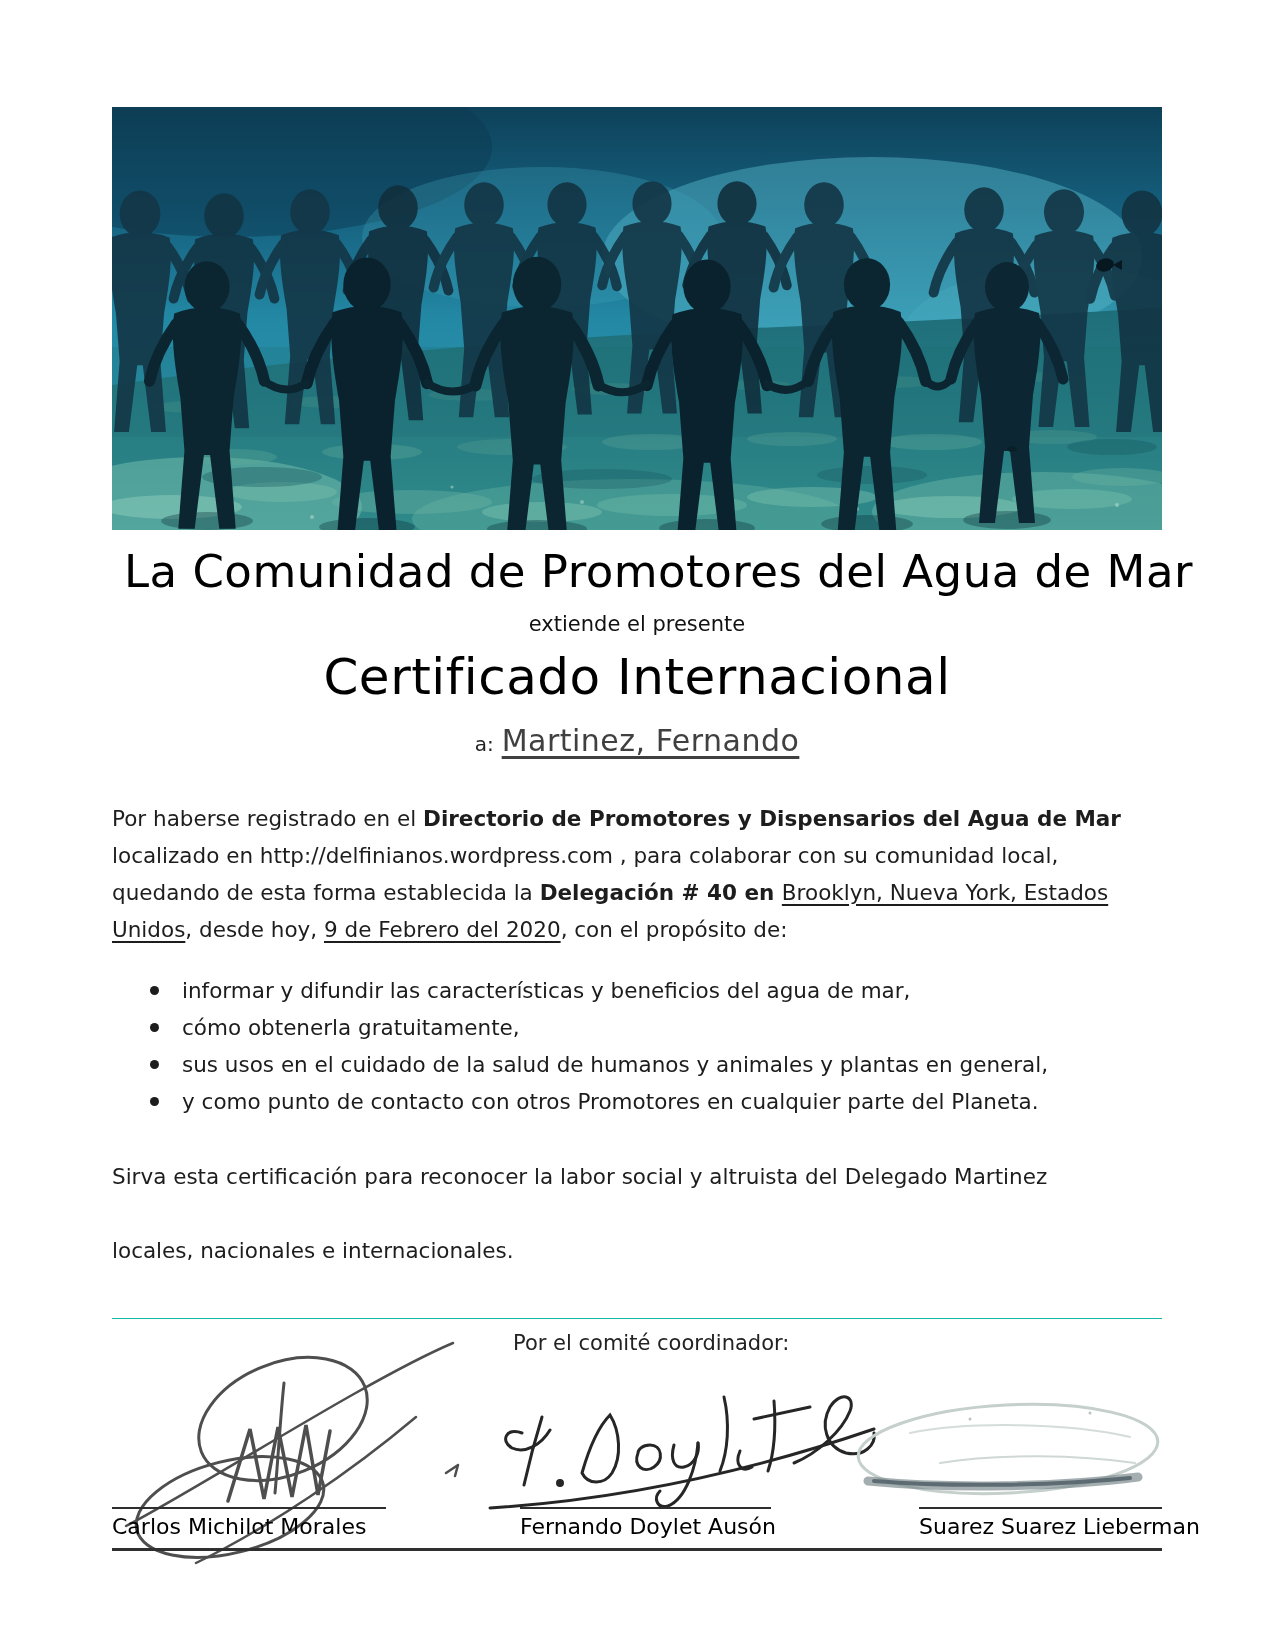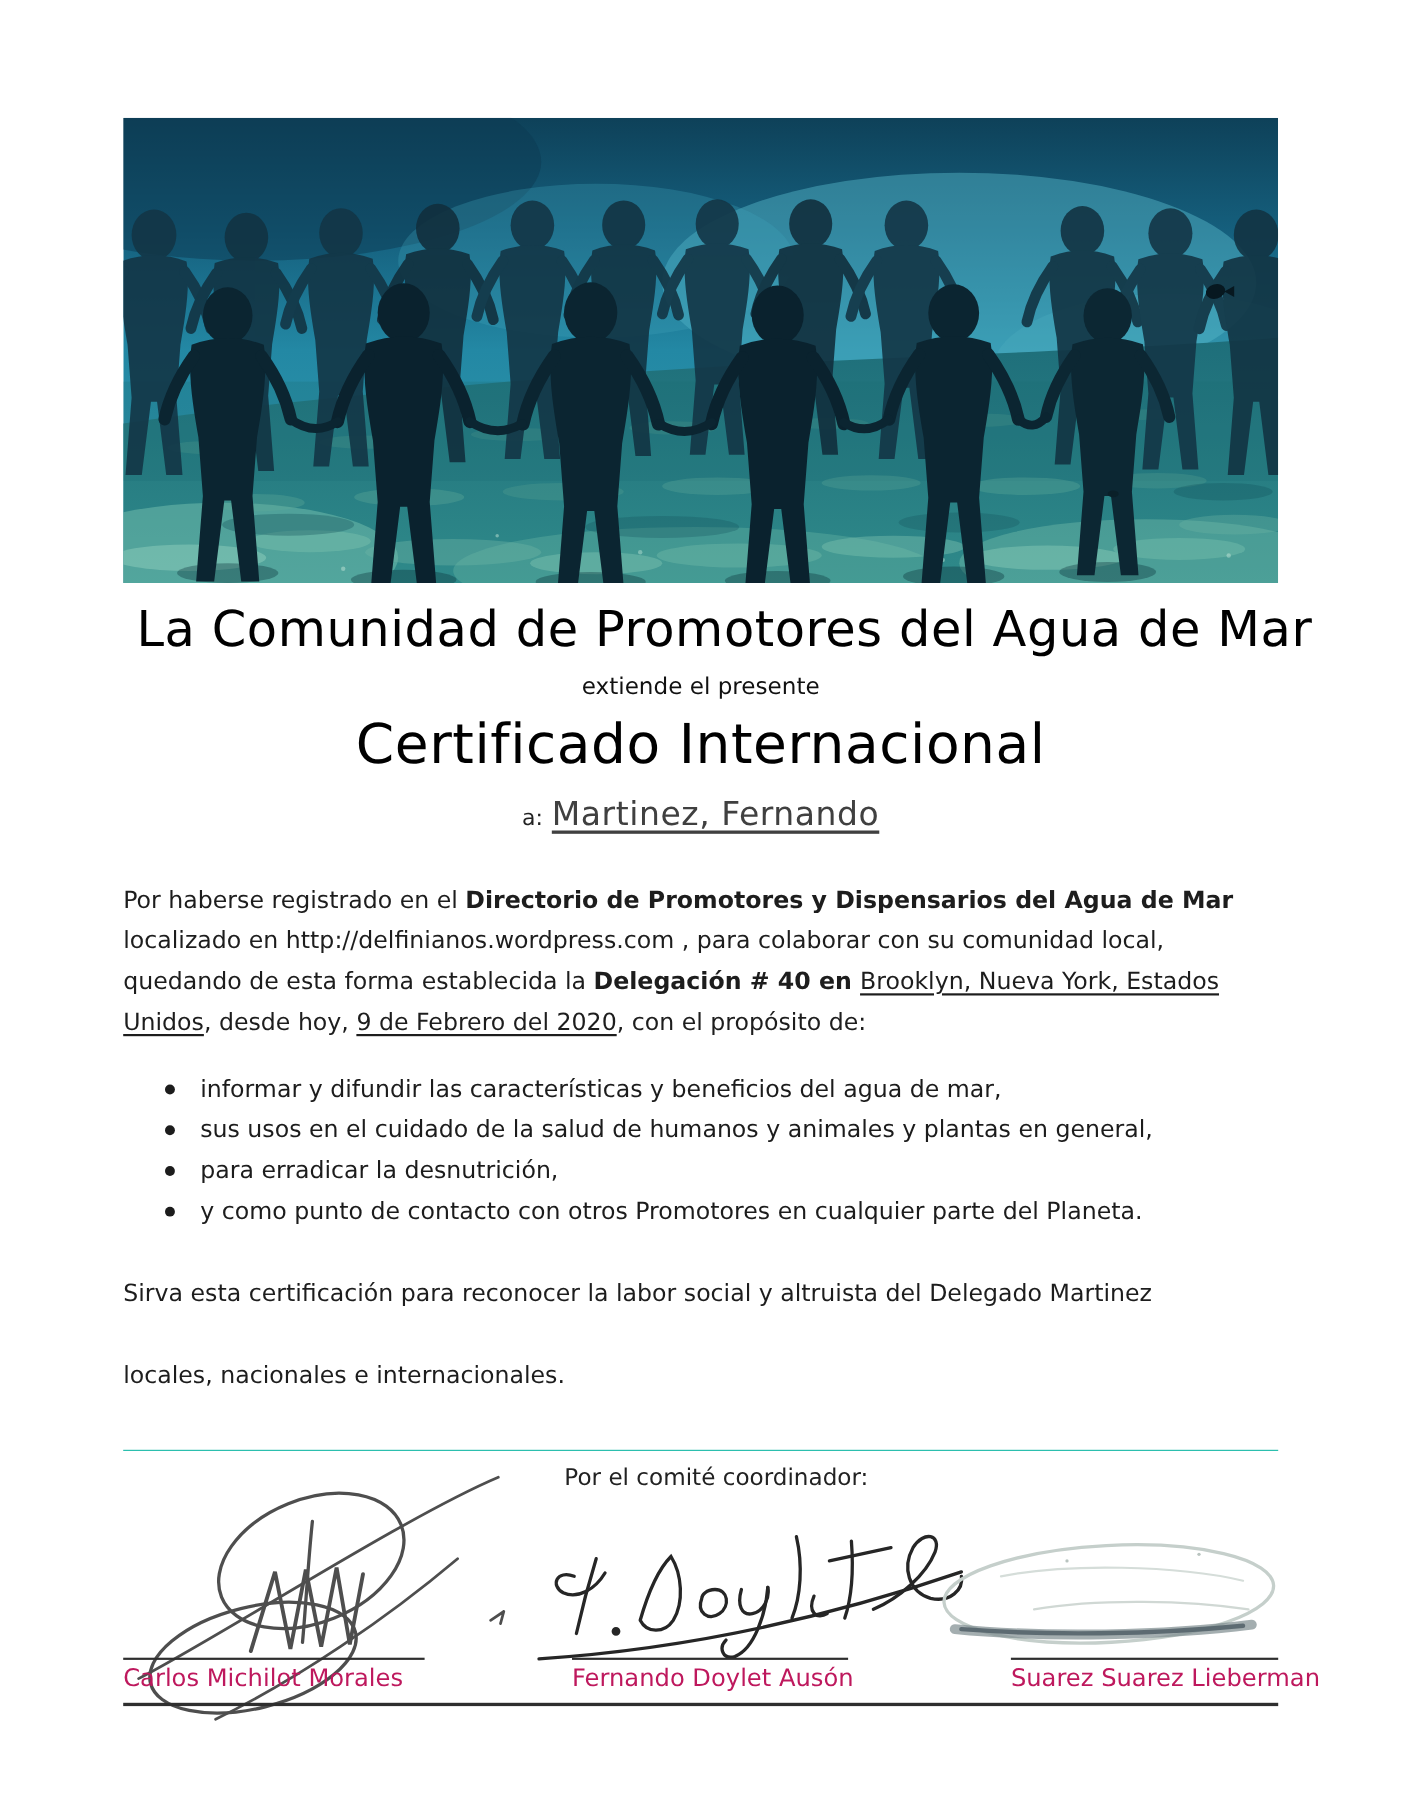--- a/index.html
+++ b/index.html
@@ -37,21 +37,21 @@
     position:absolute;left:112px;top:1318px;width:1050px;height:232px;
     border-top:1px solid #14b8a6;
   }
   .sig-heading{position:absolute;left:401px;top:12px;font-size:21px;color:#222;}
   .sig-svg{position:absolute;pointer-events:none;}
   .sig-carlos{left:-4px;top:2px;}
   .sig-doylet{left:366px;top:48px;}
   .sig-oscar{left:738px;top:74px;}
   .sig-col{position:absolute;top:188px;}
   .sig-col .sig-line{border-top:2px solid #2e2e2e;height:0;}
-  .sig-col .sig-name{font-size:22px;color:#be185d;margin-top:5px;white-space:nowrap;}
+  .sig-col .sig-name{font-size:22px;color:#000000;margin-top:5px;white-space:nowrap;}
   .c1{left:0;width:274px;}
   .c2{left:408px;width:251px;}
   .c3{left:807px;width:243px;}
   .bottom-rule{position:absolute;left:0;top:229px;width:1050px;border-top:3px solid #2f2f2f;}
 </style>
 </head>
 <body>
 
 <div class="page">
   <div class="content">
@@ -184,25 +184,25 @@
 
     <p class="body-text"><span>Por haberse registrado en el </span><span class="b">Directorio de Promotores y Dispensarios del Agua de Mar</span><br><span>localizado en http://delfinianos.wordpress.com , para colaborar con su comunidad local,</span><br><span>quedando de esta forma establecida la </span><span class="b">Delegación # 40 en </span><span class="u">Brooklyn, Nueva York, Estados</span><br><span class="u">Unidos</span><span>, desde hoy, </span><span class="u">9 de Febrero del 2020</span><span>, con el propósito de:</span></p>
 
     <ul class="purpose">
       <li>
           <span class="dot"></span>
           <span>informar y difundir las características y beneficios del agua de mar,</span>
         </li>
       <li>
           <span class="dot"></span>
+          <span>cómo obtenerla gratuitamente,</span>
+        </li>
+      <li>
+          <span class="dot"></span>
           <span>sus usos en el cuidado de la salud de humanos y animales y plantas en general,</span>
-        </li>
-      <li>
-          <span class="dot"></span>
-          <span>para erradicar la desnutrición,</span>
         </li>
       <li>
           <span class="dot"></span>
           <span>y como punto de contacto con otros Promotores en cualquier parte del Planeta.</span>
         </li>
     </ul>
 
     <p class="body-text closing"><span>Sirva esta certificación para reconocer la labor social y altruista del Delegado Martinez</span><br><br><span>locales, nacionales e internacionales.</span></p>
   </div>
 

